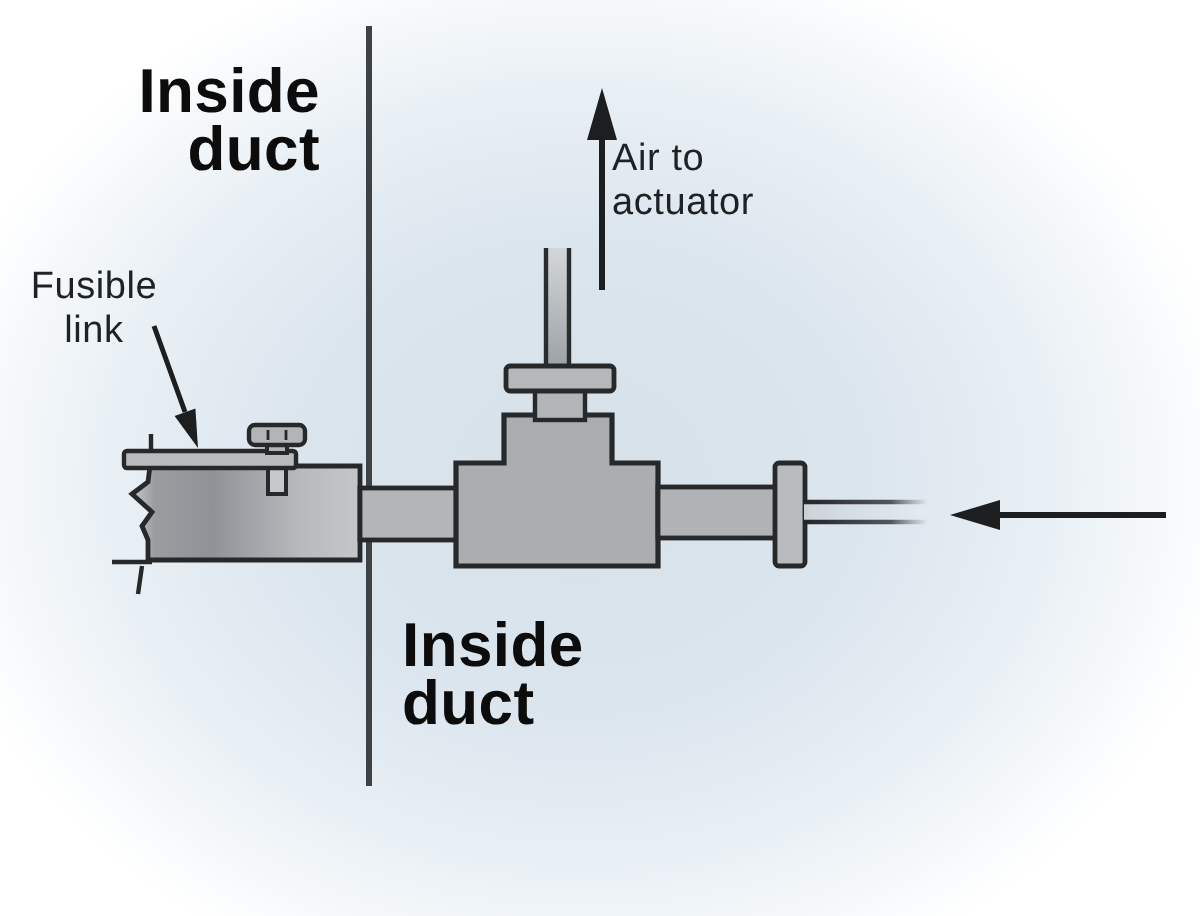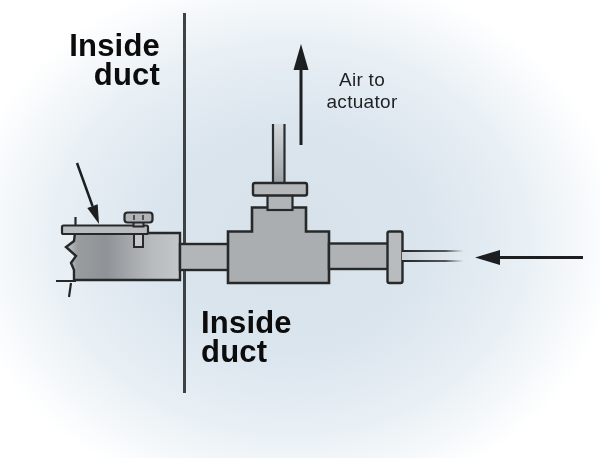--- a/index.html
+++ b/index.html
@@ -17,21 +17,21 @@
   .label-big{
     font-size:31px;line-height:29px;font-weight:700;color:#0c0c0c;
     letter-spacing:0.2px;
   }
   .label-small{
     font-size:19px;line-height:22px;font-weight:400;color:#1f2225;
     letter-spacing:0.3px;
   }
   #inside-duct{top:31px;left:18px;width:142px;text-align:right;}
   #fusible-link{top:133px;left:2px;width:90px;text-align:center;}
-  #air-to-actuator{top:69px;left:306px;width:112px;text-align:center;}
+  #air-to-actuator{top:69px;left:306px;width:112px;}
   #outside-duct{top:308px;left:201px;text-align:left;}
   #air-supply{top:275px;left:489px;text-align:left;}
   svg.artwork{position:absolute;top:0;left:0;}
 </style>
 </head>
 <body>
 
 <div class="stage">
 
   <svg class="artwork" width="600" height="458" viewBox="0 0 600 458">
@@ -105,20 +105,24 @@
       <line x1="77" y1="163" x2="92.5" y2="206" stroke="#1c1e20" stroke-width="2.5"></line>
       <polygon points="99,224 87.3,208 97.7,204.2" fill="#1c1e20"></polygon>
     </g>
   </svg>
 
   <div class="label label-big" id="inside-duct">
     <span>Inside</span>
     <span>duct</span>
   </div>
 
+  <div class="label label-small" id="fusible-link">
+    <span>Fusible</span>
+    <span>link</span>
+  </div>
 
   <div class="label label-small" id="air-to-actuator">
     <span>Air to</span>
     <span>actuator</span>
   </div>
 
   <div class="label label-big" id="outside-duct">
     <span>Inside</span>
     <span>duct</span>
   </div>

